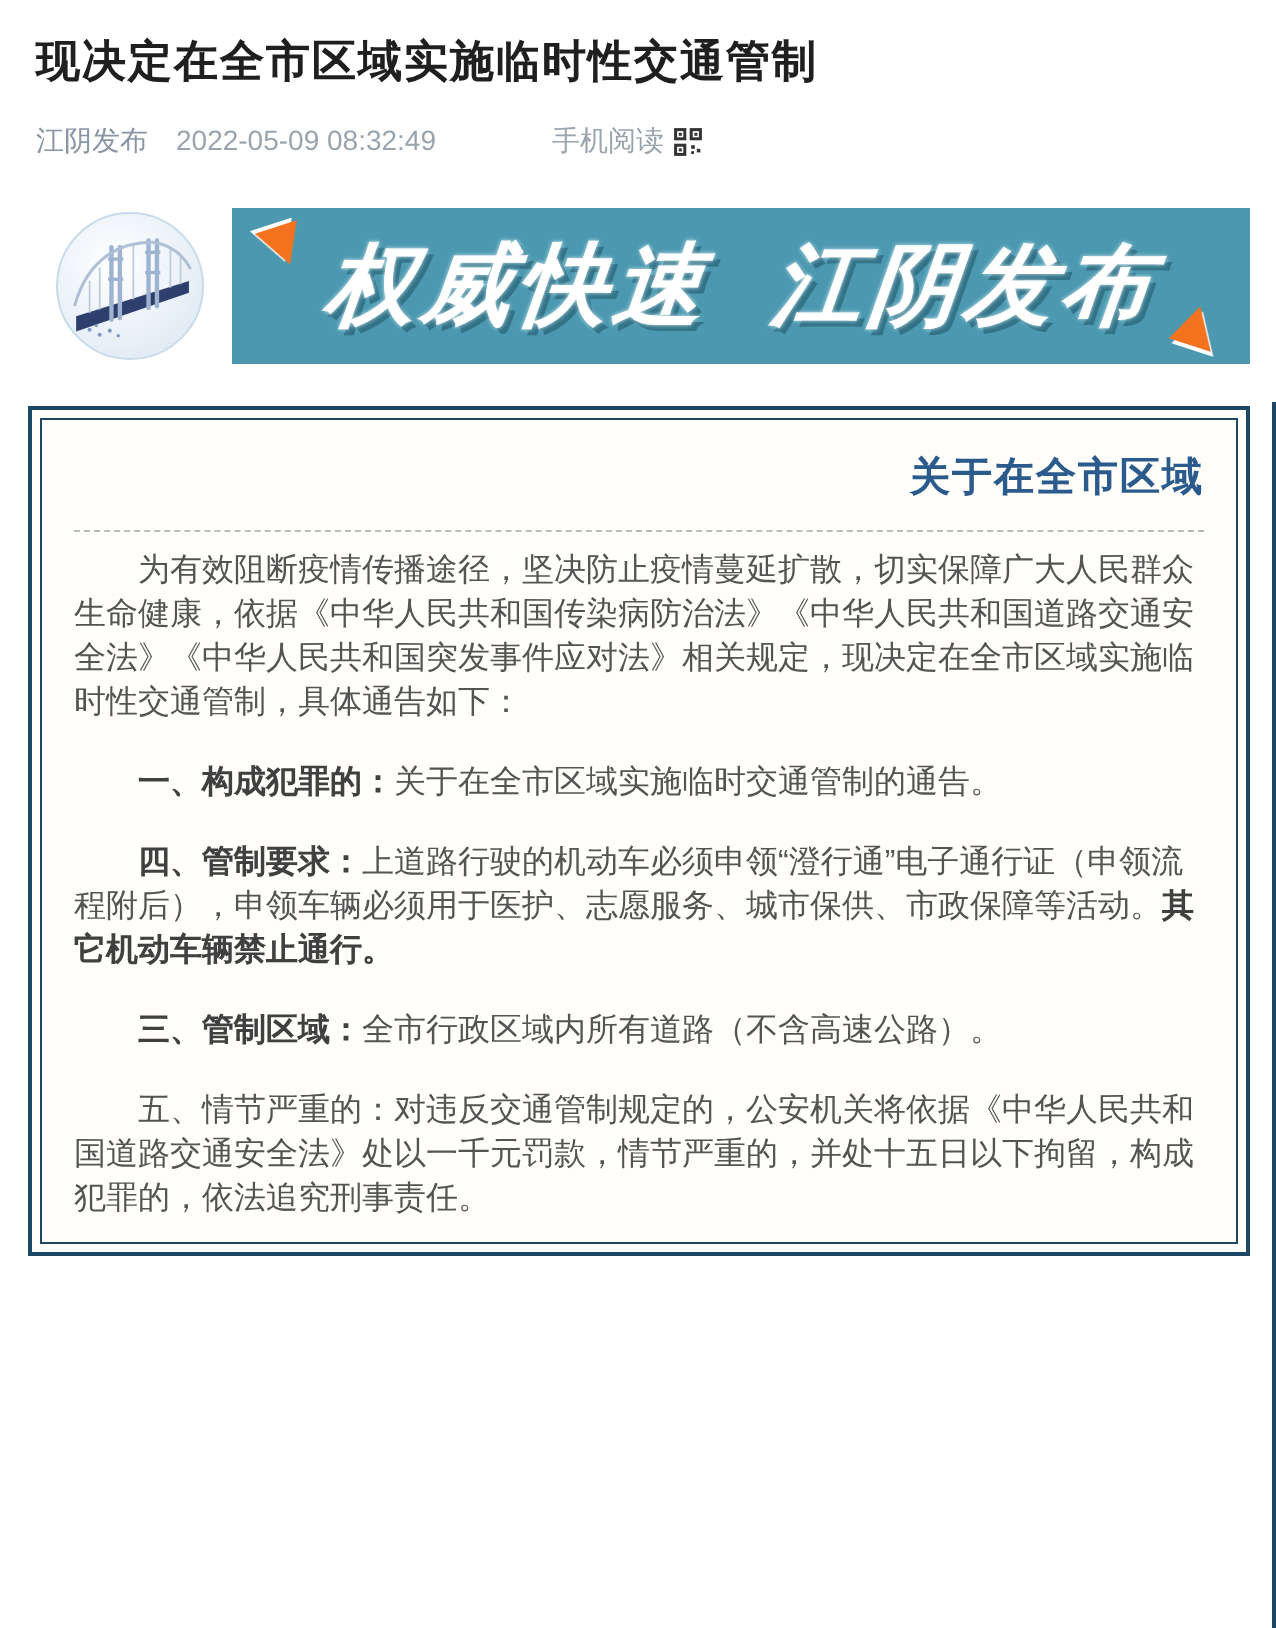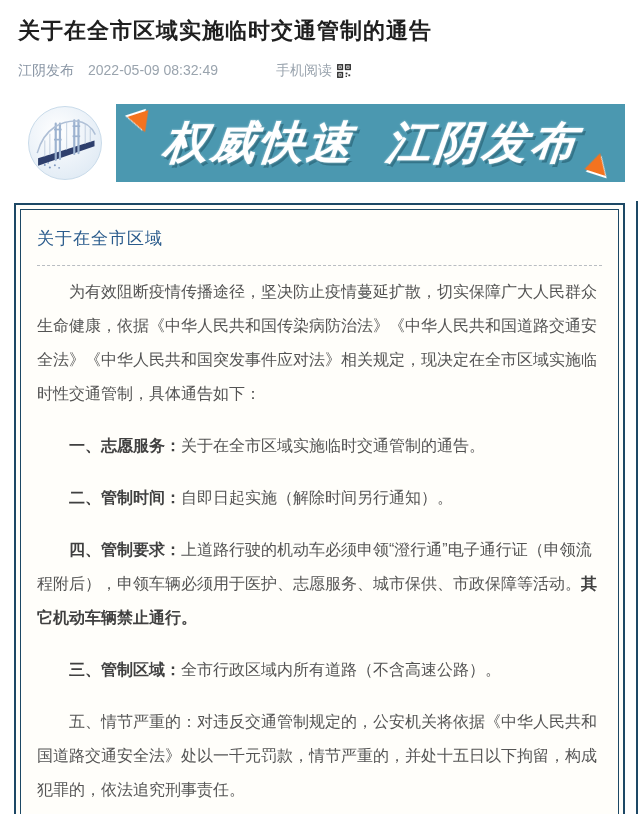--- a/index.html
+++ b/index.html
@@ -62,41 +62,41 @@
 
   
   .notice-box {
     position:relative; margin:21px 13px 0 14px;
     border:2px solid #1d4865; background:#fffefa; padding:4px;
   }
   .notice-inner {
     border:1px solid #1d4865; padding:14px 16px 10px;
   }
   .notice-heading {
-    text-align:left; color:#2a5b8c; font-weight:normal;
-    font-size:17px; line-height:30px; letter-spacing:1px;
+    text-align:right; color:#2a5b8c; font-weight:bold;
+    font-size:20px; line-height:30px; letter-spacing:1px;
   }
   .dashed { border-top:1px dashed #b9bdc2; margin:11px 0 0; }
-  .body-text { font-size:16px; color:#545454; line-height:34px; text-indent:2em; }
+  .body-text { font-size:16px; color:#545454; line-height:22px; text-indent:2em; }
   .intro { margin-top:9px; }
   .item { margin-top:18px; }
   .item:first-of-type { margin-top:4px; }
   .b { font-weight:bold; color:#404040; }
 
   
   .right-edge {
     position:absolute; top:185px; right:0; width:2px; height:615px; background:#1d4865;
   }
 </style>
 </head>
 <body>
 
 <div class="page">
 
-  <h1 class="article-title">关于在全市区域实施临时交通管制的通告</h1>
+  <h1 class="article-title">现决定在全市区域实施临时性交通管制</h1>
 
   <div class="meta">
     <span class="source">江阴发布</span>
     <span class="datetime">2022-05-09 08:32:49</span>
     <span class="mobile">
       <span>手机阅读</span>
       <svg class="qr-icon" viewBox="0 0 14 14">
         <g fill="none" stroke="#333333" stroke-width="1.5">
           <rect x="0.8" y="0.8" width="4.6" height="4.6"></rect>
           <rect x="8.6" y="0.8" width="4.6" height="4.6"></rect>
@@ -161,23 +161,22 @@
     <div class="notice-inner">
 
       <div class="notice-heading">
         <div>关于在全市区域</div>
       </div>
 
       <div class="dashed"></div>
 
       <p class="body-text intro">为有效阻断疫情传播途径，坚决防止疫情蔓延扩散，切实保障广大人民群众生命健康，依据《中华人民共和国传染病防治法》《中华人民共和国道路交通安全法》《中华人民共和国突发事件应对法》相关规定，现决定在全市区域实施临时性交通管制，具体通告如下：</p>
 
-      <p class="body-text item"><span class="b">一、志愿服务：</span><span>关于在全市区域实施临时交通管制的通告。</span></p>
+      <p class="body-text item"><span class="b">一、构成犯罪的：</span><span>关于在全市区域实施临时交通管制的通告。</span></p>
 
-      <p class="body-text item"><span class="b">二、管制时间：</span><span>自即日起实施（解除时间另行通知）。</span></p>
 
       <p class="body-text item"><span class="b">四、管制要求：</span><span>上道路行驶的机动车必须申领“澄行通”电子通行证（申领流程附后），申领车辆必须用于医护、志愿服务、城市保供、市政保障等活动。</span><span class="b">其它机动车辆禁止通行。</span></p>
 
       <p class="body-text item"><span class="b">三、管制区域：</span><span>全市行政区域内所有道路（不含高速公路）。</span></p>
 
       <p class="body-text item"><span>五、情节严重的：</span><span>对违反交通管制规定的，公安机关将依据《中华人民共和国道路交通安全法》处以一千元罚款，情节严重的，并处十五日以下拘留，构成犯罪的，依法追究刑事责任。</span></p>
 
     </div>
   </div>
 

